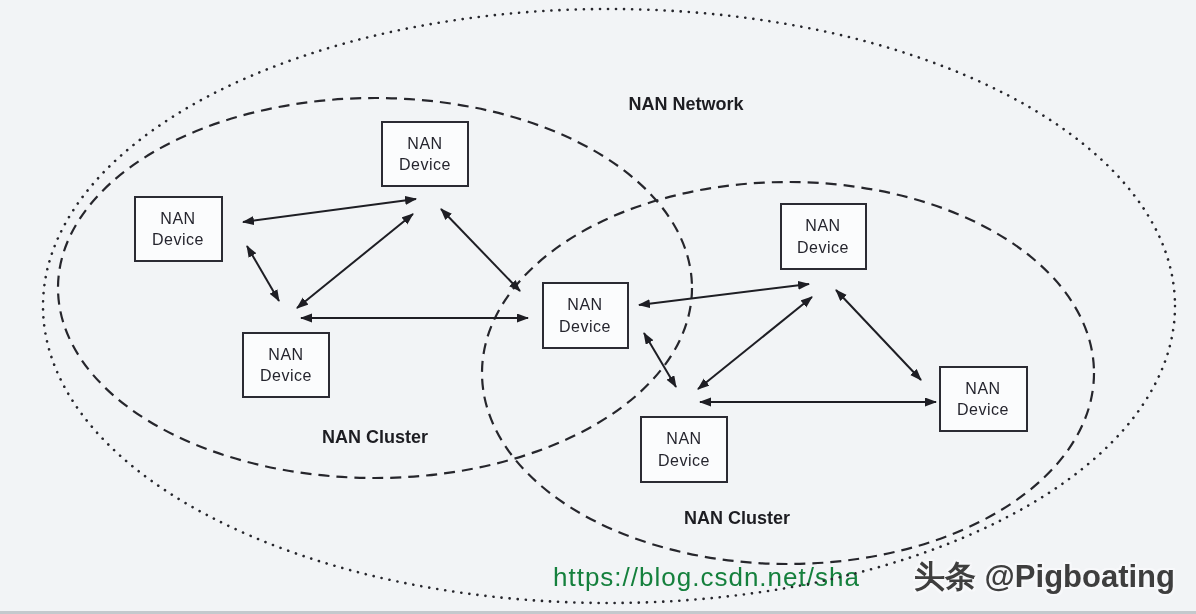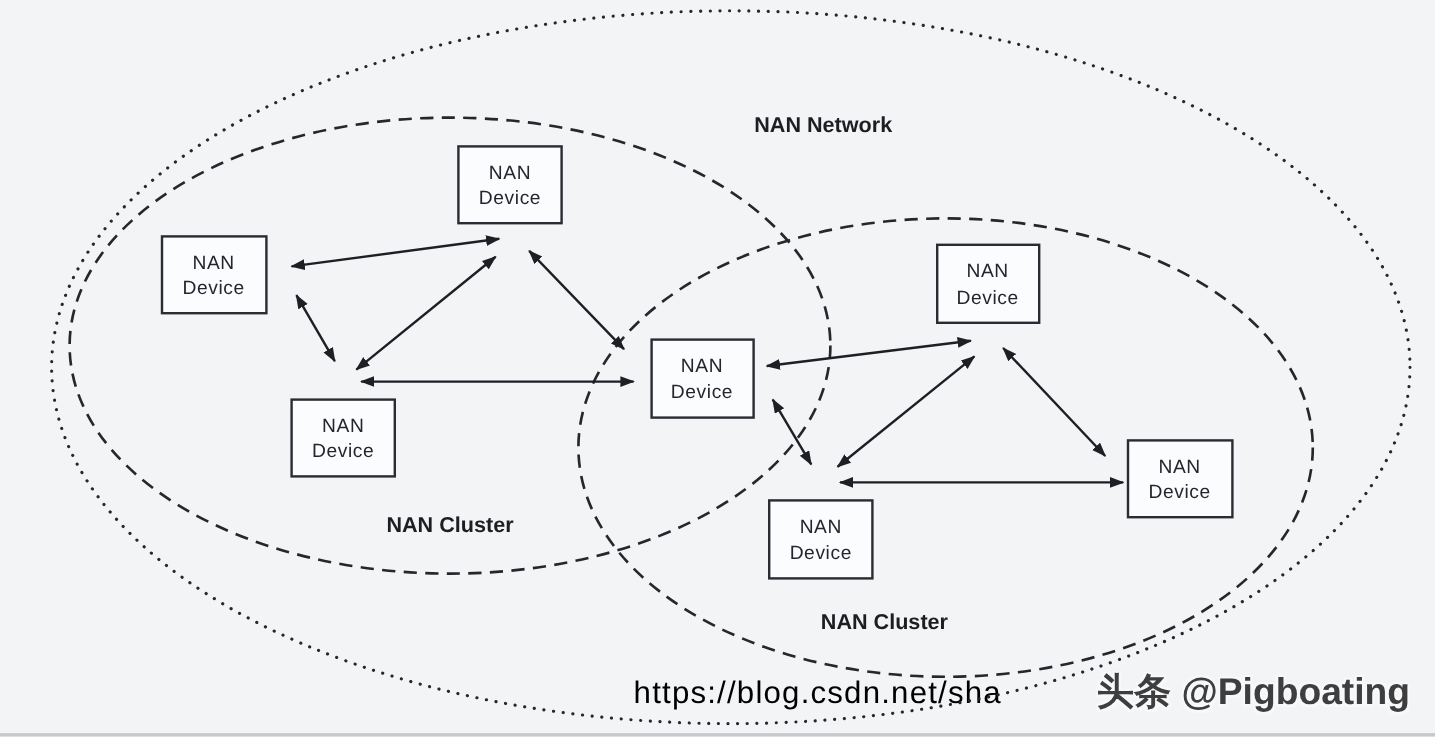--- a/index.html
+++ b/index.html
@@ -10,27 +10,27 @@
   }
   .stage {
     position: relative;
     width: 1196px;
     height: 614px;
     background: #f2f4f6;
     overflow: hidden;
   }
   .watermark {
     position: absolute;
-    left: 528px;
+    left: 553px;
     top: 562px;
     z-index: 1;
     font-size: 26px;
     font-weight: 400;
     letter-spacing: 1px;
-    color: #000000;
+    color: #15803d;
     white-space: nowrap;
     user-select: none;
   }
   svg.diagram {
     position: absolute;
     left: 0;
     top: 0;
     z-index: 2;
   }
   .byline {

